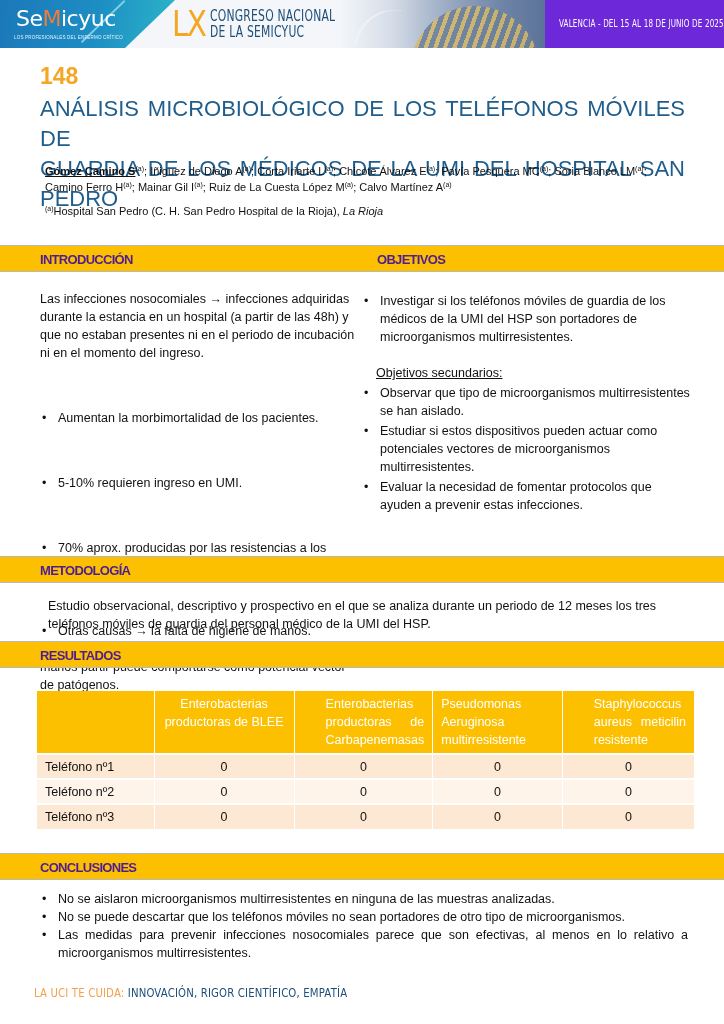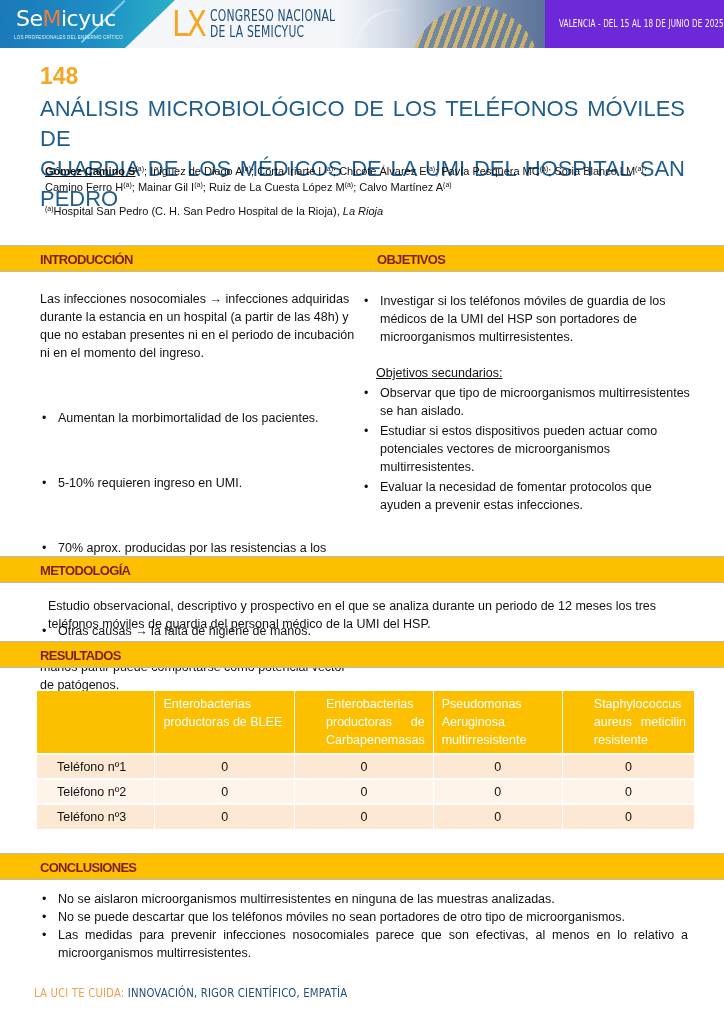--- a/index.html
+++ b/index.html
@@ -32,42 +32,42 @@
     .poster-title span.last { text-align-last: justify; }
 
     .authors { position: absolute; left: 45px; top: 163px; width: 640px; font-size: 11px; line-height: 16px; color: #111; }
     .authors .first { font-weight: bold; text-decoration: underline; }
     .authors sup, .affiliation sup { font-size: 7px; vertical-align: 4px; line-height: 0; }
     .affiliation { position: absolute; left: 45px; top: 205px; font-size: 11px; color: #111; }
     .affiliation i { font-style: italic; }
 
     
     .section-bar { position: absolute; left: 0; width: 724px; background: #fdc000; border-top: 1px solid #b9b9b9; border-bottom: 1px solid #b9b9b9; height: 27px; }
-    .section-bar .label { position: absolute; top: 6px; font-size: 13px; font-weight: bold; color: #7f1d1d; letter-spacing: -0.7px; }
+    .section-bar .label { position: absolute; top: 6px; font-size: 13px; font-weight: bold; color: #4c1d95; letter-spacing: -0.7px; }
 
     
     .text { font-size: 12.5px; line-height: 18px; color: #111; }
     .col-left { position: absolute; left: 40px; top: 290px; width: 318px; }
     .col-right { position: absolute; left: 362px; top: 290px; width: 330px; }
     ul.bullets { list-style: none; }
     ul.bullets li { position: relative; padding-left: 18px; margin-top: 2px; }
     ul.bullets li::before { content: "•"; position: absolute; left: 2px; top: 0; }
     .col-left ul.bullets li { padding-left: 18px; margin-top: 47px; }
     .sub-heading { text-decoration: underline; padding-left: 14px; }
     .col-right ul.bullets li { padding-left: 18px; }
     .arrow { font-weight: bold; }
 
     .metodo { position: absolute; left: 48px; top: 597px; width: 650px; font-size: 12.5px; line-height: 18px; color: #111; }
 
     
     .results-table { position: absolute; left: 37px; top: 691px; width: 657px; border-collapse: collapse; font-size: 12.5px; }
     .results-table th { background: #fdc000; color: #ffffff; font-weight: normal; text-align: left; vertical-align: top; padding: 4px 8px; line-height: 18px; height: 61px; border-left: 1.5px solid #ffffff; }
     .results-table th:first-child { border-left: none; }
     .results-table th.justified { text-align: justify; text-align-last: left; padding-left: 31px; }
-    .results-table td { padding: 2px 20px; height: 25px; border-top: 2px solid #ffffff; border-left: 1.5px solid #ffffff; color: #111; }
+    .results-table td { padding: 2px 8px; height: 25px; border-top: 2px solid #ffffff; border-left: 1.5px solid #ffffff; color: #111; }
     .results-table td:first-child { border-left: none; text-align: left; }
     .results-table td.num { text-align: center; }
     .results-table tr.odd td { background: #fde9d3; }
     .results-table tr.even td { background: #fef4ea; }
 
     .conclusions { position: absolute; left: 40px; top: 890px; width: 648px; font-size: 12.5px; line-height: 18px; color: #111; }
     .conclusions ul.bullets li { margin-top: 0; padding-left: 18px; text-align: justify; }
 
     .footer-slogan { position: absolute; left: 34px; top: 985px; font-size: 13px; font-family: "DejaVu Sans", sans-serif; transform: scaleX(0.78); transform-origin: left; white-space: nowrap; letter-spacing: 0.2px; }
     .footer-slogan .accent { color: #f5a04a; }
@@ -140,21 +140,21 @@
 <p class="metodo">Estudio observacional, descriptivo y prospectivo en el que se analiza durante un periodo de 12 meses los tres teléfonos móviles de guardia del personal médico de la UMI del HSP.</p>
 
 <div class="section-bar" style="top:641px;">
   <span class="label" style="left:40px;">RESULTADOS</span>
 </div>
 
 <table class="results-table">
   <thead>
     <tr>
       <th style="width:120px;"></th>
-      <th style="width:142px;">Enterobacterias productoras de BLEE</th>
+      <th style="width:142px;text-align:center;">Enterobacterias productoras de BLEE</th>
       <th class="justified" style="width:132px;">Enterobacterias productoras de Carbapenemasas</th>
       <th style="width:131px;">Pseudomonas Aeruginosa multirresistente</th>
       <th class="justified" style="width:132px;">Staphylococcus aureus meticilin resistente</th>
     </tr>
   </thead>
   <tbody>
     <tr class="odd">
       <td>Teléfono nº1</td>
       <td class="num">0</td>
       <td class="num">0</td>

